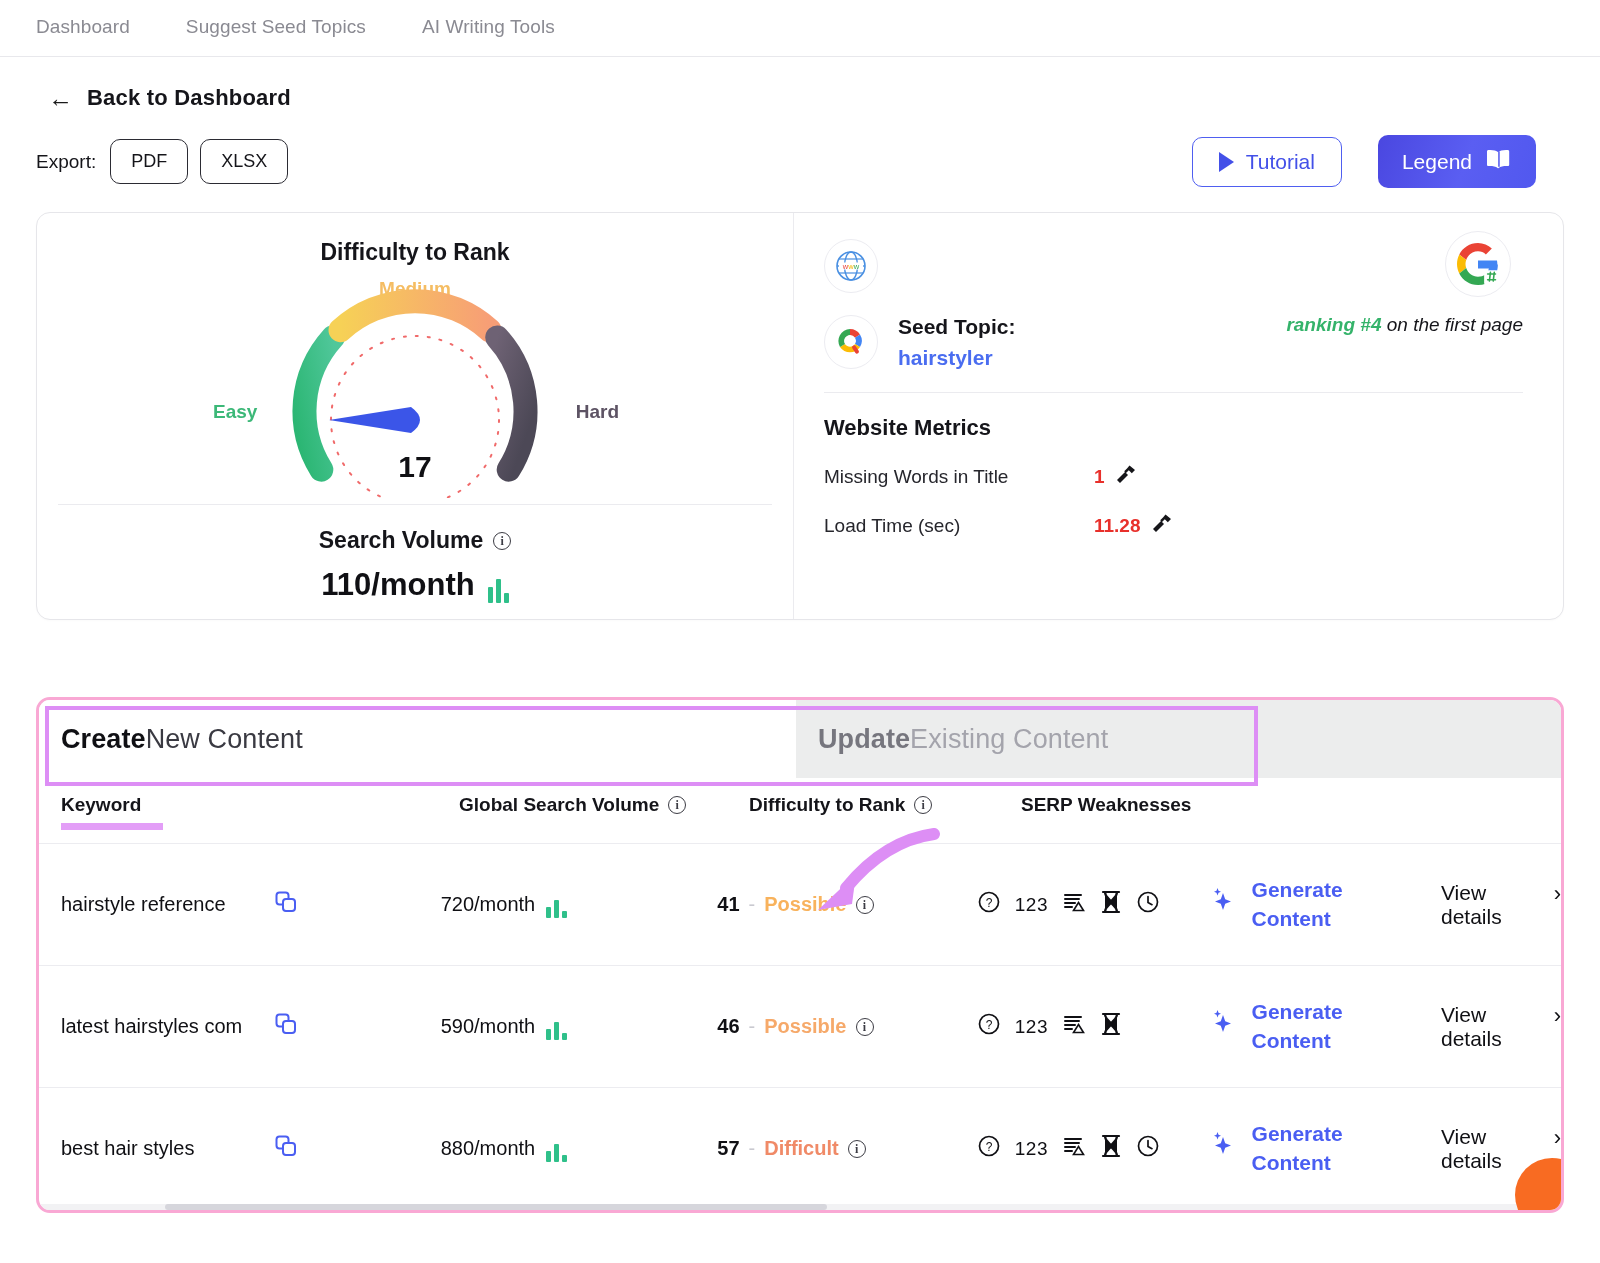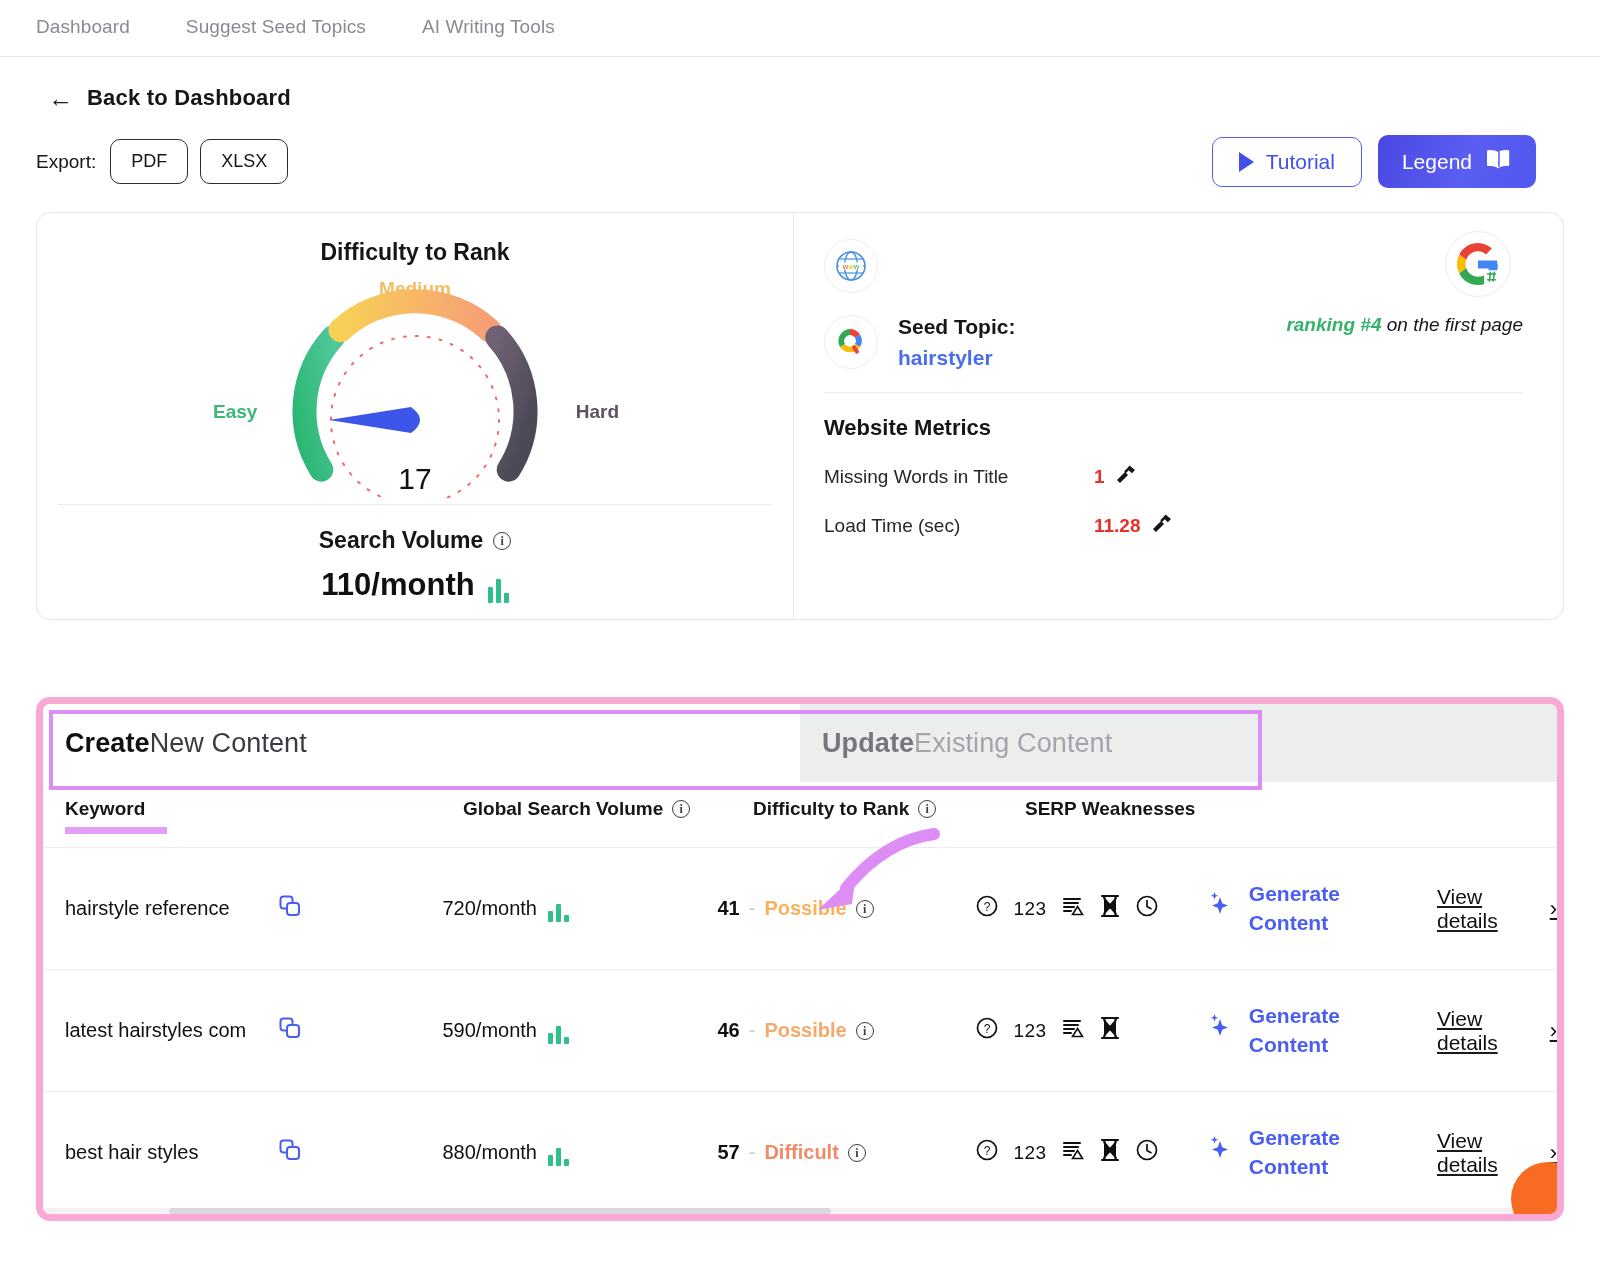--- a/index.html
+++ b/index.html
@@ -99,20 +99,21 @@
     display: flex; align-items: center; gap: 14px;
     border: none;
     border-radius: 10px;
     background: linear-gradient(110deg,#4a47e0 0%,#5a5ef2 55%,#5158ef 100%);
     color: #fff;
     font-size: 21px;
     padding: 13px 24px;
     cursor: pointer;
     font-family: inherit;
     font-weight: 500;
+    margin-left: 20px;
   }
 
   
   .card {
     margin: 24px 36px 0 36px;
     border: 1px solid #e6e6ea;
     border-radius: 14px;
     background: #fff;
     display: flex;
     height: 408px;
@@ -142,23 +143,23 @@
     position: absolute;
     font-size: 19px;
     font-weight: 700;
   }
   .lbl-medium { color: #f5bd63; top: 10px; left: 50%; transform: translateX(-50%); }
   .lbl-easy   { color: #3cb878; left: 8px;  top: 133px; }
   .lbl-hard   { color: #5d5364; right: 6px; top: 133px; }
   .gauge-value {
     position: absolute;
     left: 50%; transform: translateX(-50%);
-    top: 194px;
+    top: 182px;
     font-size: 30px;
-    font-weight: 400;
+    font-weight: 700;
     color: #101014;
   }
   .divider-h {
     width: 714px;
     height: 1px;
     background: #ebebef;
     margin-top: 6px;
   }
   .sv-title {
     display: flex; align-items: center; gap: 10px;
@@ -248,21 +249,21 @@
     margin-bottom: 22px;
     font-size: 19px;
   }
   .metric-name { width: 270px; color: #26262c; }
   .metric-val { color: #e8302b; font-weight: 700; margin-right: 10px; }
   .hammer { font-size: 20px; }
 
   
   .table-card {
     margin: 77px 36px 0 36px;
-    border: 7px solid #f9a8d4;
+    border: 3px solid #f9a8d4;
     border-radius: 14px;
     background: #fff;
     overflow: hidden;
     position: relative;
   }
   .tabs {
     display: flex;
     background: #eceded;
     height: 78px;
   }
@@ -335,21 +336,21 @@
   .serp-cell { width: 244px; display: flex; align-items: center; gap: 14px; }
   .gen-cell { width: 230px; display: flex; align-items: center; gap: 12px; }
   .gen-link {
     color: #4a5ef2;
     font-weight: 700;
     font-size: 21px;
     line-height: 1.35;
     width: 130px;
     cursor: pointer;
   }
-  .view-cell { flex: 1; display: flex; align-items: center; justify-content: flex-start; gap: 52px; padding-left: 12px; text-decoration: underline; }
+  .view-cell { flex: 1; display: flex; align-items: flex-start; justify-content: flex-start; gap: 52px; padding-left: 12px; }
   .view-link { font-size: 21px; color: #101014; cursor: pointer; }
   .chev { font-size: 22px; color: #101014; cursor: pointer; }
 
   .num123 { font-size: 19px; letter-spacing: .5px; color: #101014; }
 
   
   .annot-arrow {
     position: absolute;
     left: 784px; top: 828px;
     width: 160px; height: 90px;

